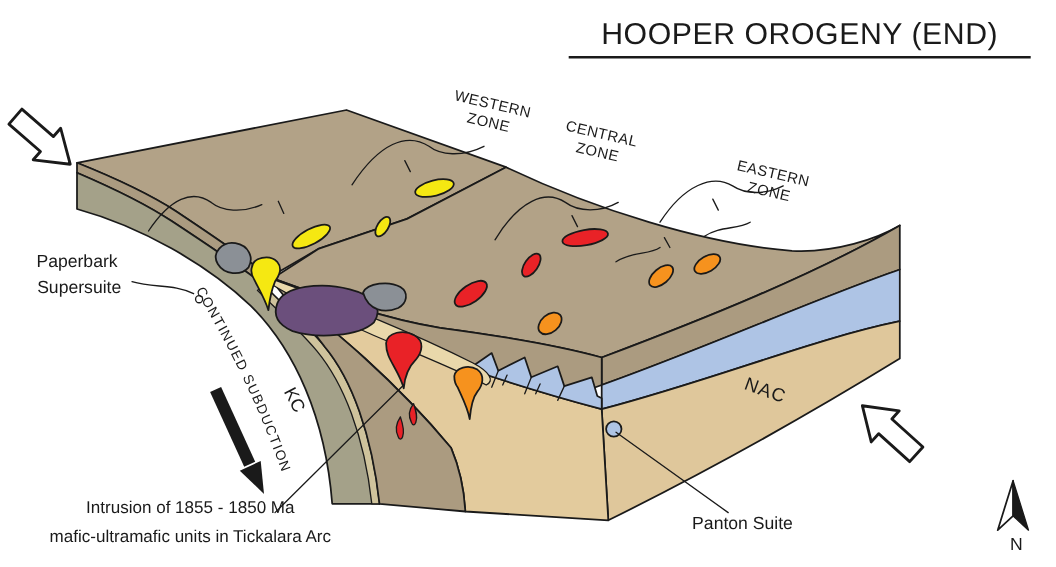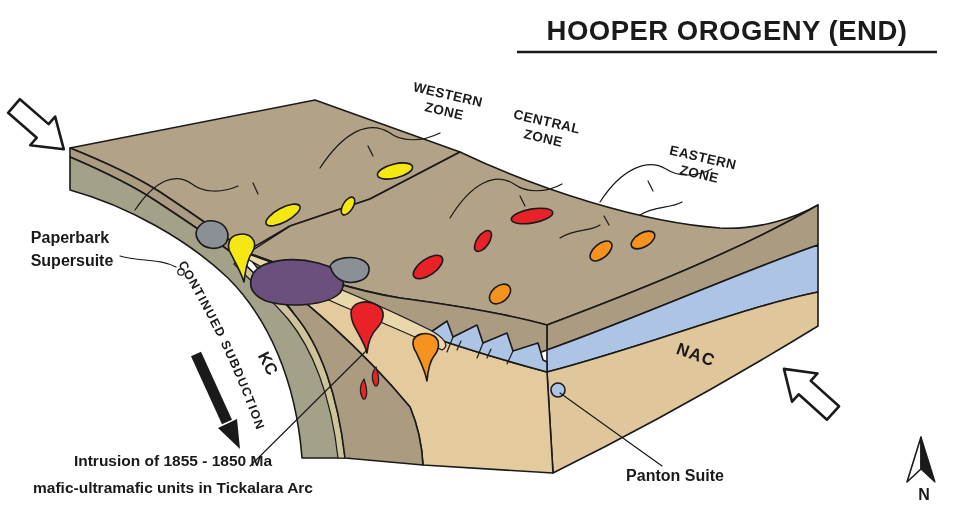--- a/index.html
+++ b/index.html
@@ -1,20 +1,20 @@
 <!DOCTYPE html>
 <html style="--surface_brown: #b2a287; --face_brown: #ab9b80; --kc_green: #a4a189; --stripe_tan: #cfc39c; --wedge_tan: #e3cb9d; --nac_tan: #dfc79b; --cream: #e9d8ab; --blue: #aec4e5; --purple: #6b4f7c; --gray: #8b9096; --yellow: #f5e812; --red: #e92227; --orange: #f6921e;"><head>
 <meta charset="utf-8">
 <style>
   :root{
     --bg:#ffffff; --line:#1a1a1a;
   }
   html,body{margin:0;padding:0;background:var(--bg);}
   .stage{position:relative;width:960px;height:515px;background:var(--bg);
-         font-family:"Liberation Sans","DejaVu Sans",sans-serif;overflow:hidden;font-weight:bold;}
+         font-family:"Liberation Sans","DejaVu Sans",sans-serif;overflow:hidden;}
   svg{display:block}
   svg *{vector-effect:non-scaling-stroke;}
   .ln{stroke:var(--line);stroke-width:1.6;stroke-linejoin:round;stroke-linecap:round;}
   .nofill{fill:none}
   .f-surface{fill:var(--surface_brown)}
   .f-face{fill:var(--face_brown)}
   .f-kc{fill:var(--kc_green)}
   .f-stripe{fill:var(--stripe_tan)}
   .f-wedge{fill:var(--wedge_tan)}
   .f-nac{fill:var(--nac_tan)}

